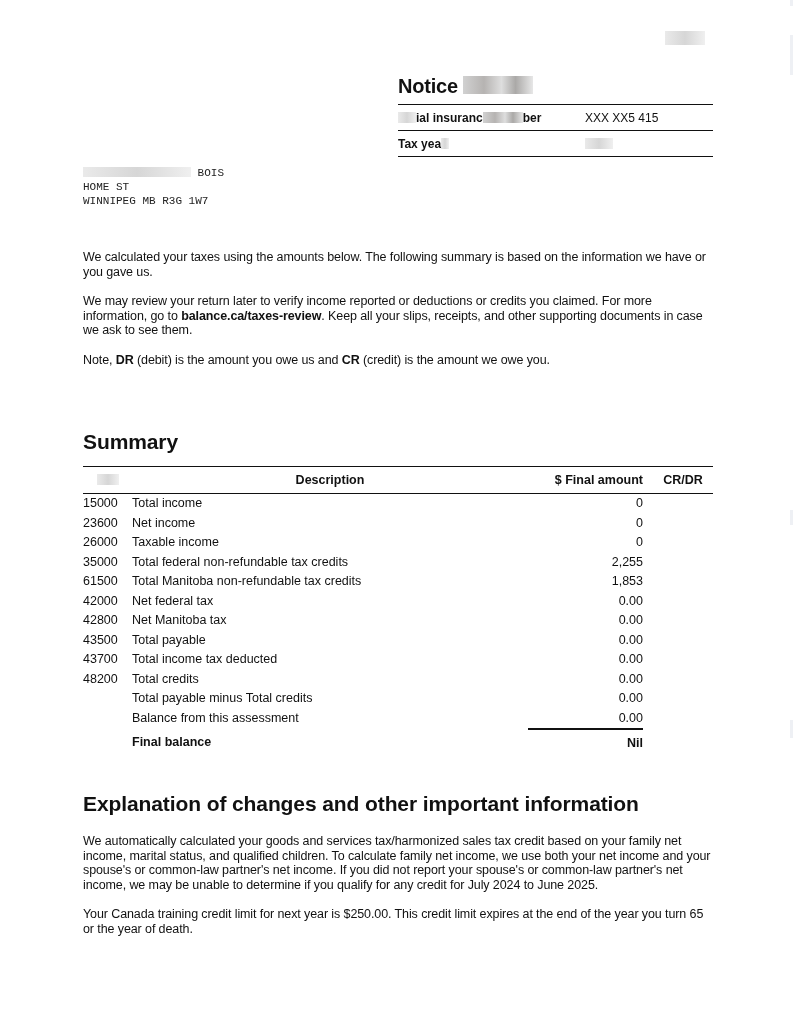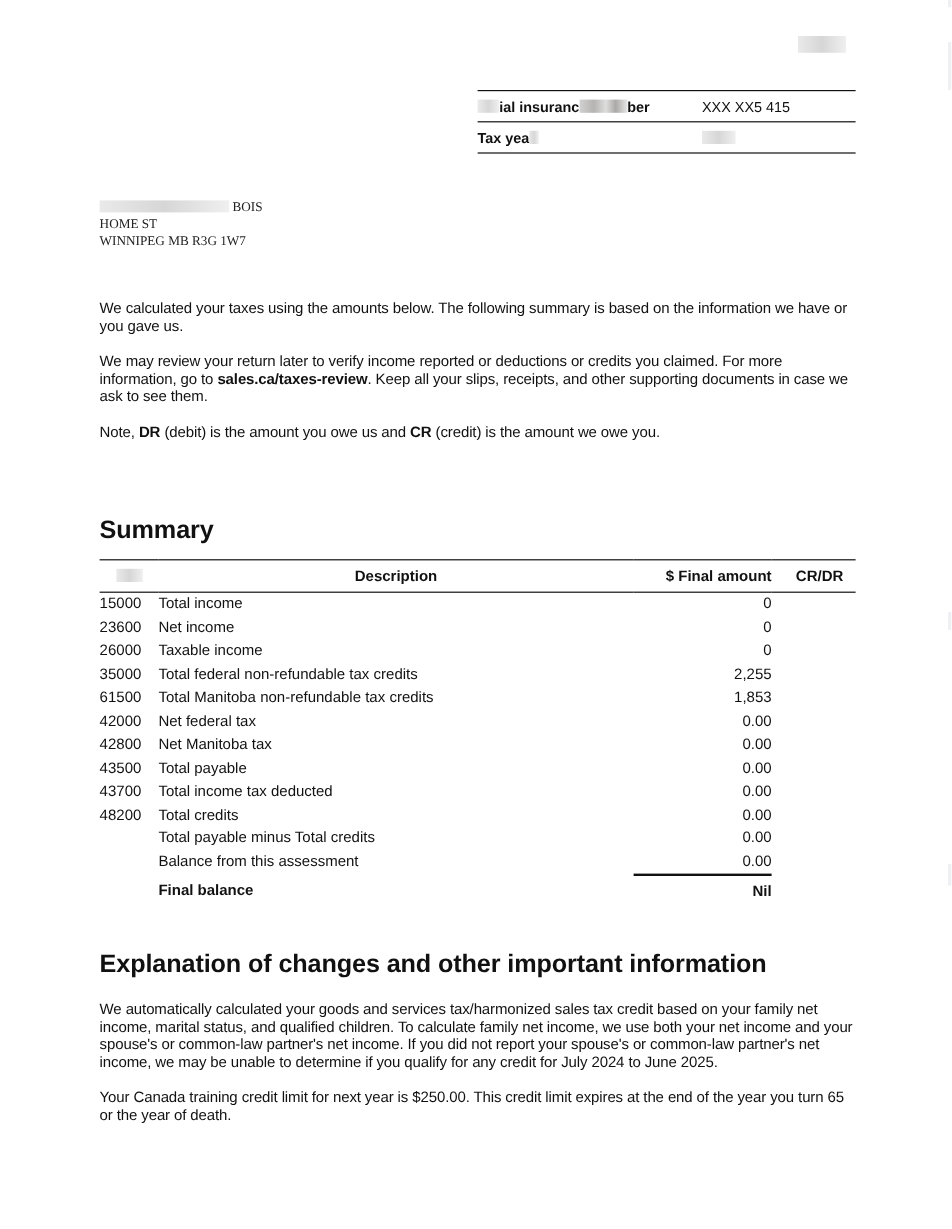--- a/index.html
+++ b/index.html
@@ -11,21 +11,21 @@
   .redact { display:inline-block; height:0.9em; vertical-align:-1px;
     background:linear-gradient(90deg,#c9c9c9,#a9a6a4 30%,#d8d8d8 55%,#9c9a98 75%,#e3e3e3); opacity:.85; }
   .redact.light { background:linear-gradient(90deg,#e6e6e6,#cfcfcf 50%,#ededed); }
   .pagenum { position:absolute; left:665px; top:30px; width:48px; height:14px; }
   .notice { position:absolute; left:398px; top:75px; width:315px; }
   .notice h1 { font-size:20px; font-weight:bold; margin:0 0 6px 0; letter-spacing:-0.2px; }
   .notice table { width:100%; border-collapse:collapse; font-size:12px; }
   .notice td { padding:6px 0 5px 0; border-top:1.5px solid #111; }
   .notice tr:last-child td { border-bottom:1.5px solid #111; }
   .notice td.lbl { font-weight:bold; width:187px; }
-  .address { position:absolute; left:83px; top:166px; font-family:Liberation Serif, serif; font-size:11px; line-height:14px; color:#222; }
+  .address { position:absolute; left:83px; top:166px; font-family:Liberation Mono, monospace; font-size:11px; line-height:14px; color:#222; }
   .main { position:absolute; left:83px; top:250px; width:632px; }
   h2 { font-size:21px; font-weight:bold; margin:0 0 14px 0; letter-spacing:-0.3px; }
   h3 { font-size:21px; font-weight:bold; margin:0; letter-spacing:-0.1px; }
   p { font-size:12.5px; line-height:14.5px; margin:0 0 15px 0; letter-spacing:-0.1px; }
   .summary { position:absolute; left:83px; top:430px; width:632px; }
   table.sum { width:630px; border-collapse:collapse; font-size:12.5px; margin-top:12px; }
   table.sum th { font-weight:bold; text-align:center; padding:6px 0 6px 0; border-top:1.5px solid #111; border-bottom:1.5px solid #111; }
   table.sum td { padding:2px 0 3px 0; vertical-align:top; line-height:14.5px; }
   table.sum .code { width:49px; }
   table.sum .amt { text-align:right; width:115px; padding-right:0; }
@@ -41,20 +41,24 @@
 <div class="edge" style="top:0;height:6px;"></div>
 <div class="edge" style="top:35px;height:40px;"></div>
 <div class="edge" style="top:510px;height:15px;"></div>
 <div class="edge" style="top:720px;height:18px;"></div>
 
 <div class="pagenum">
   <span class="redact light" style="width:40px;"></span>
 </div>
 
 <div class="notice">
+  <h1>
+    
+    Notice <span class="redact" style="width:70px;"></span>
+  </h1>
   <table>
     <tbody>
         <tr>
       <td class="lbl"><span class="redact light" style="width:18px;"></span><span>ial insuranc</span><span class="redact" style="width:40px;"></span>ber</td>
       <td>XXX XX5 415</td>
     </tr>
     <tr>
       <td class="lbl">Tax yea<span class="redact light" style="width:8px;"></span></td>
       <td><span class="redact light" style="width:28px;"></span></td>
     </tr>
@@ -63,21 +67,21 @@
 </div>
 
 <div class="address">
   <div><span class="redact light" style="width:108px;"></span> <span>BOIS</span></div>
   <div>   <span>HOME ST</span></div>
   <div>WINNIPEG MB  R3G 1W7</div>
 </div>
 
 <div class="main">
   <p>We calculated your taxes using the amounts below. The following summary is based on the information we have or you gave us.</p>
-  <p><span>We may review your return later to verify income reported or deductions or credits you claimed. For more information, go to </span><b>sales.ca/taxes-review</b><span>. Keep all your slips, receipts, and other supporting documents in case we ask to see them.</span></p>
+  <p><span>We may review your return later to verify income reported or deductions or credits you claimed. For more information, go to </span><b>balance.ca/taxes-review</b><span>. Keep all your slips, receipts, and other supporting documents in case we ask to see them.</span></p>
   <p><span>Note, </span><b>DR</b><span> (debit) is the amount you owe us and </span><b>CR</b><span> (credit) is the amount we owe you.</span></p>
 </div>
 
 <div class="summary">
   <h3>Summary</h3>
   <table class="sum">
     <thead>
       <tr>
         <th class="code"><span class="redact light" style="width:22px;"></span></th>
         <th>Description</th>

